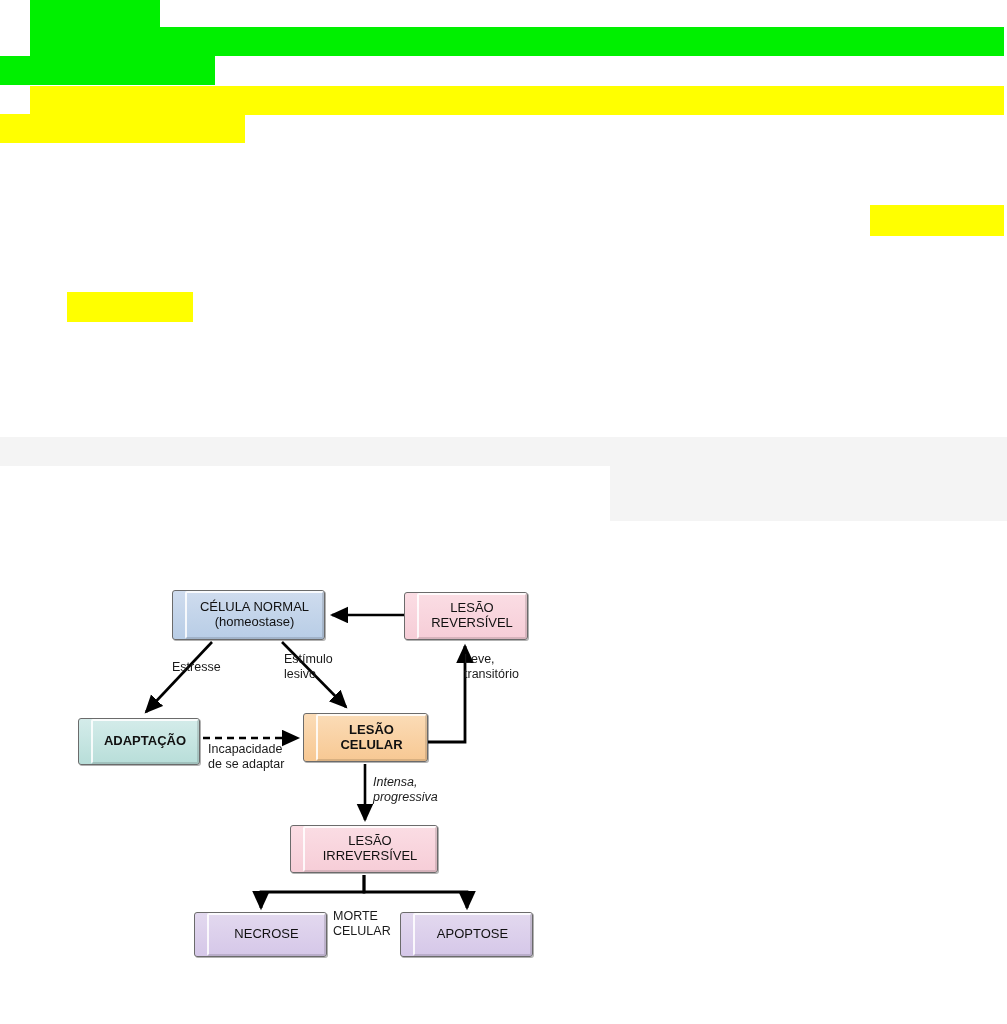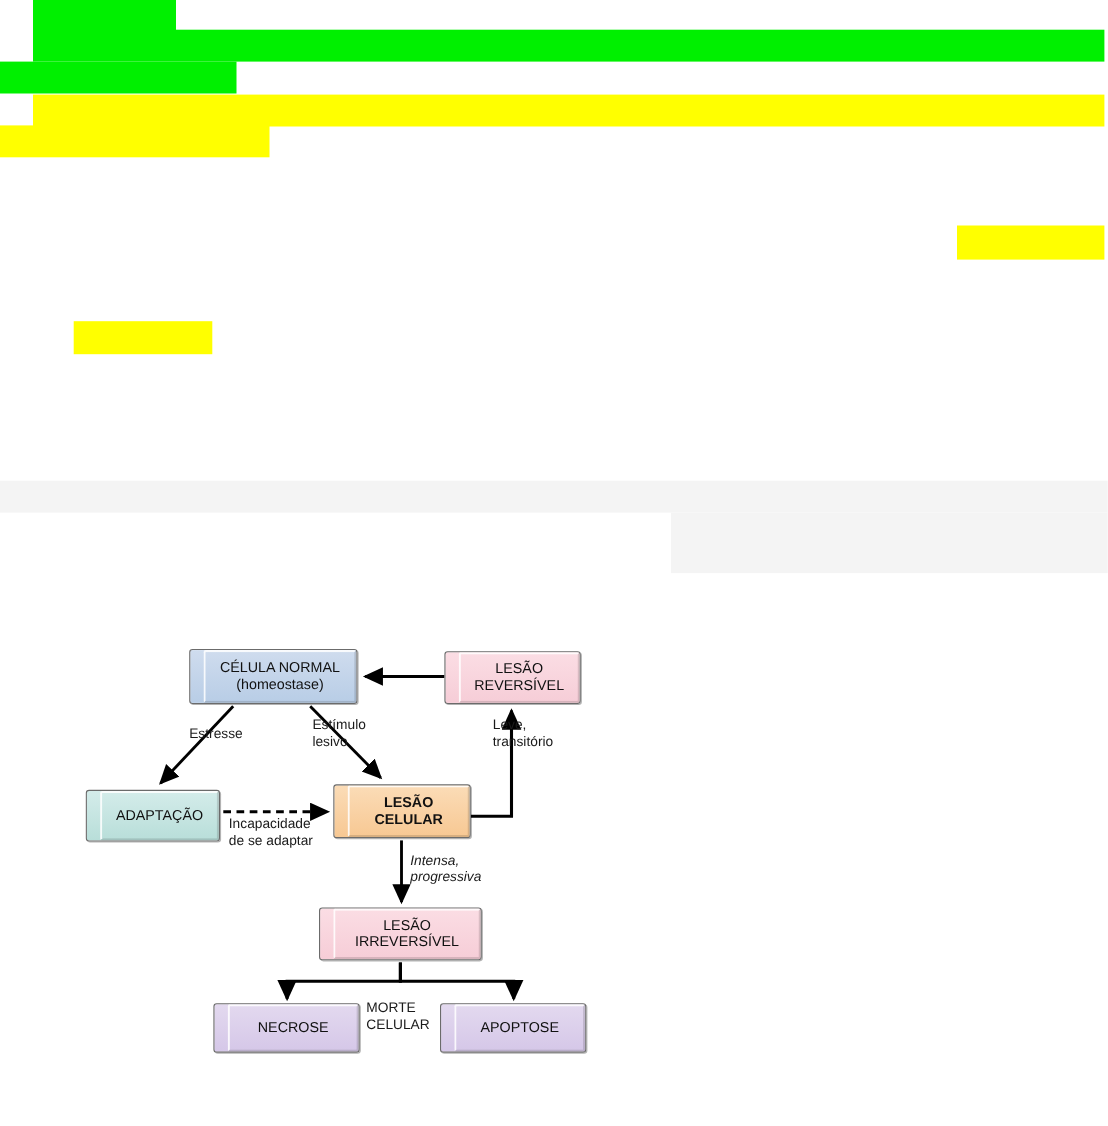--- a/index.html
+++ b/index.html
@@ -112,41 +112,41 @@
     <line x1="143" y1="168" x2="238" y2="168" stroke="#000" stroke-width="2.6" stroke-dasharray="7,5" fill="none" marker-end="url(#ah)"></line>
   </svg>
 <div class="dg-box c-blue" style="left: 112px; top: 20px; width: 153px; height: 50px; font-size: 13px;">
       <div class="inner" style="white-space: pre-line;">CÉLULA NORMAL
 (homeostase)</div>
     </div>
     <div class="dg-box c-pink" style="left: 344px; top: 22px; width: 124px; height: 48px; font-size: 13px;">
       <div class="inner" style="white-space: pre-line;">LESÃO
 REVERSÍVEL</div>
     </div>
-    <div class="dg-box c-teal" style="left: 18px; top: 148px; width: 122px; height: 47px; font-size: 13px;">
+    <div class="dg-box c-teal" style="left: 18px; top: 148px; width: 122px; height: 47px; font-size: 13px; font-weight: bold;">
       <div class="inner" style="white-space: pre-line;">ADAPTAÇÃO</div>
     </div>
     <div class="dg-box c-orange" style="left: 243px; top: 143px; width: 125px; height: 49px; font-size: 13px; font-weight: bold;">
       <div class="inner" style="white-space: pre-line;">LESÃO
 CELULAR</div>
     </div>
     <div class="dg-box c-pink" style="left: 230px; top: 255px; width: 148px; height: 48px; font-size: 13px;">
       <div class="inner" style="white-space: pre-line;">LESÃO
 IRREVERSÍVEL</div>
     </div>
     <div class="dg-box c-purple" style="left: 134px; top: 342px; width: 133px; height: 45px; font-size: 13px;">
       <div class="inner" style="white-space: pre-line;">NECROSE</div>
     </div>
     <div class="dg-box c-purple" style="left: 340px; top: 342px; width: 133px; height: 45px; font-size: 13px;">
       <div class="inner" style="white-space: pre-line;">APOPTOSE</div>
     </div>
     <div class="dg-label" style="left: 112px; top: 90px;">Estresse</div>
     <div class="dg-label" style="left: 224px; top: 82px;">Estímulo
 lesivo</div>
-    <div class="dg-label" style="left: 388px; top: 82px;">Leve,
+    <div class="dg-label" style="left: 404px; top: 82px;">Leve,
 transitório</div>
     <div class="dg-label" style="left: 148px; top: 172px;">Incapacidade
 de se adaptar</div>
     <div class="dg-label" style="left: 313px; top: 205px; font-style: italic;">Intensa,
 progressiva</div>
     <div class="dg-label" style="left: 273px; top: 339px;">MORTE
 CELULAR</div>
   </div>
 
 </body></html>

